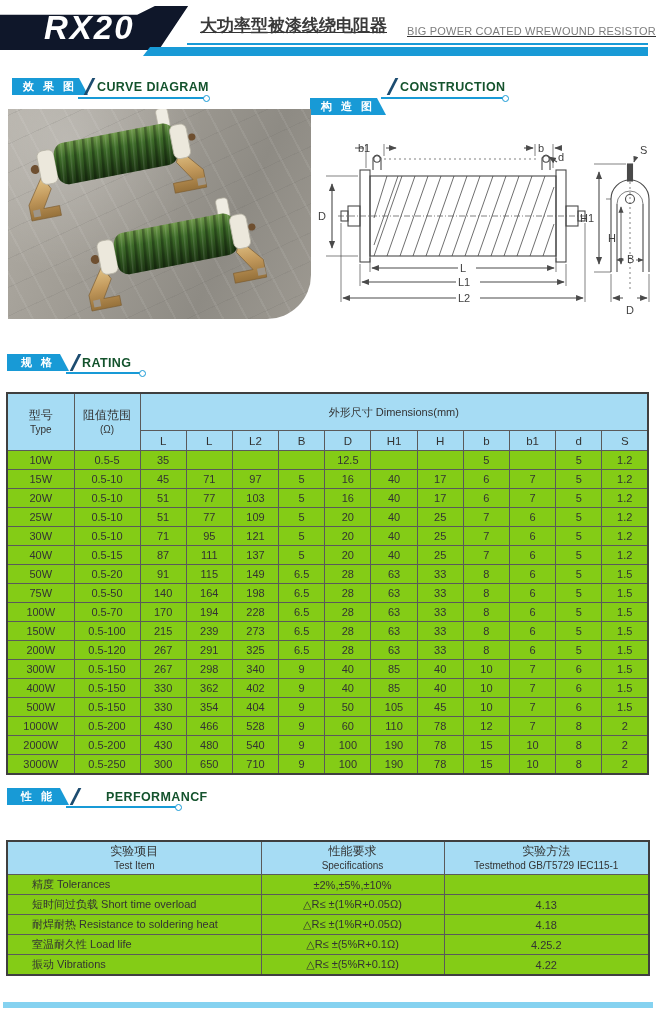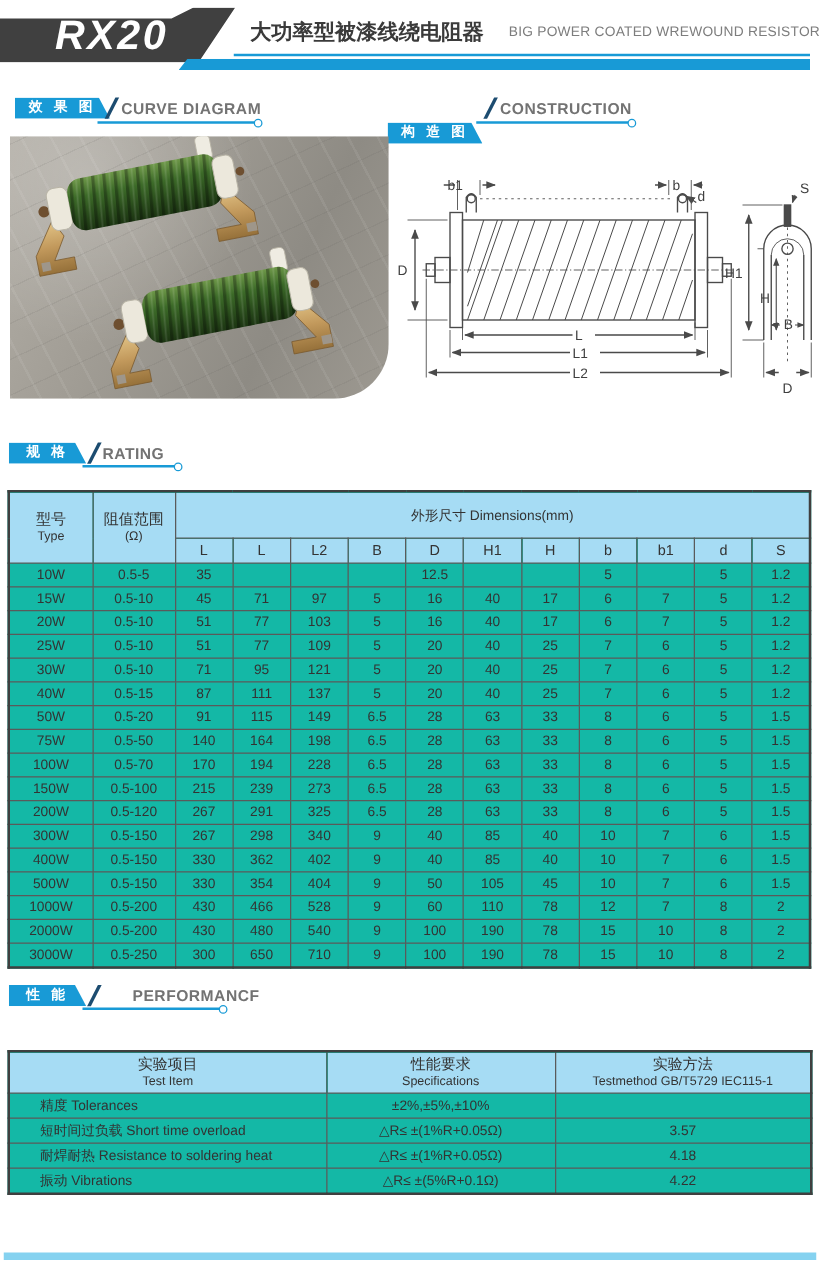--- a/index.html
+++ b/index.html
@@ -1,54 +1,54 @@
 <!DOCTYPE html>
 <html><head>
 <meta charset="utf-8">
 <style>
   html,body{margin:0;padding:0;background:#fff;}
   #page{position:relative;width:656px;height:1023px;background:#ffffff;overflow:hidden;
         font-family:"Liberation Sans","DejaVu Sans",sans-serif;color:#333;}
 
   
-  .band{position:absolute;left:0;top:6px;width:196px;height:44px;background:#404040;
+  .band{position:absolute;left:0;top:6px;width:196px;height:44px;background:#0f172a;
         clip-path:polygon(0 20%,70% 20%,79% 0,96% 0,81% 100%,0 100%);}
   .band .rx{position:absolute;left:44px;top:2px;font-size:33px;font-weight:bold;font-style:italic;
         color:#fff;letter-spacing:2px;line-height:40px;}
-  .titlewrap{position:absolute;left:200px;top:14px;width:450px;display:flex;align-items:center;gap:20px;}
+  .titlewrap{position:absolute;left:200px;top:14px;width:450px;display:flex;align-items:flex-end;gap:20px;text-decoration:underline;}
   .title-zh{font-size:17px;font-weight:bold;color:#3a3a3a;white-space:nowrap;}
   .title-en{font-size:11px;color:#7d7d7d;white-space:nowrap;letter-spacing:.2px;}
   .thinrule{position:absolute;left:187px;top:43px;width:461px;height:2px;background:#189ad6;}
   .stripe{position:absolute;left:143px;top:47px;width:505px;height:9px;background:#189ad6;
         clip-path:polygon(7px 0,100% 0,100% 100%,0 100%);}
 
   
   .tab{position:absolute;height:17px;background:#189ad6;color:#fff;font-size:11px;font-weight:bold;
        letter-spacing:3px;text-align:center;line-height:17px;
        clip-path:polygon(0 0,calc(100% - 9px) 0,100% 100%,0 100%);}
   .tab-slash{position:absolute;width:2.5px;height:17px;background:#1c4c70;transform:skewX(-27deg);}
-  .sec-en{position:absolute;font-size:12.5px;color:#737373;font-weight:600;letter-spacing:.4px;}
+  .sec-en{position:absolute;font-size:12.5px;color:#14532d;font-weight:600;letter-spacing:.4px;}
   .u-line{position:absolute;height:1.5px;background:#189ad6;}
   .u-dot{position:absolute;width:5px;height:5px;border:1.2px solid #189ad6;border-radius:50%;background:#fff;}
 
   
   .photo{position:absolute;left:8px;top:109px;width:303px;height:210px;border-radius:0 0 44px 0;
      background:
       repeating-linear-gradient(62deg,rgba(255,255,255,.07) 0 2px,transparent 2px 21px),
       repeating-linear-gradient(-25deg,rgba(90,88,84,.10) 0 1px,transparent 1px 26px),
       radial-gradient(circle at 20% 15%,rgba(255,255,255,.22),transparent 45%),
       linear-gradient(115deg,#b2aea6 0%,#a19d95 35%,#8e8b84 70%,#9d9991 100%);}
   .photo svg{position:absolute;left:0;top:0;}
 
   
   .diagram{position:absolute;left:310px;top:142px;width:342px;height:176px;}
   .diagram text{font-size:11px;fill:#3f3f3f;}
 
   
-  table{border-collapse:collapse;table-layout:fixed;background:#14b8a6;}
+  table{border-collapse:collapse;table-layout:fixed;background:#84cc16;}
   #rating-table{position:absolute;left:6px;top:392px;width:642px;font-size:11px;}
   #perf-table{position:absolute;left:6px;top:840px;width:642px;font-size:11px;}
   th,td{border:1px solid #5a5a5a;padding:0;text-align:center;vertical-align:middle;
         font-weight:normal;overflow:hidden;white-space:nowrap;}
   table{border:2px solid #3f3f3f;}
   th{background:#a6dcf4;}
   .hz{display:block;font-size:12px;line-height:15px;}
   .he{display:block;font-size:10px;line-height:13px;}
   #rating-table .hrow1 th{height:36px;}
   #rating-table .hrow2 th{height:19px;font-size:11.5px;}
@@ -551,28 +551,33 @@
     </thead>
     <tbody>
         <tr>
           <td class="left">精度 Tolerances</td>
           <td>±2%,±5%,±10%</td>
           <td></td>
         </tr>
         <tr>
           <td class="left">短时间过负载 Short time overload</td>
           <td>△R≤ ±(1%R+0.05Ω)</td>
-          <td>3.57</td>
+          <td>4.13</td>
         </tr>
         <tr>
           <td class="left">耐焊耐热 Resistance to soldering heat</td>
           <td>△R≤ ±(1%R+0.05Ω)</td>
           <td>4.18</td>
         </tr>
         <tr>
+          <td class="left">室温耐久性 Load life</td>
+          <td>△R≤ ±(5%R+0.1Ω)</td>
+          <td>4.25.2</td>
+        </tr>
+        <tr>
           <td class="left">振动 Vibrations</td>
           <td>△R≤ ±(5%R+0.1Ω)</td>
           <td>4.22</td>
         </tr>
       </tbody>
   </table>
 
   <div class="bottom-bar"></div>
 </div>
 

